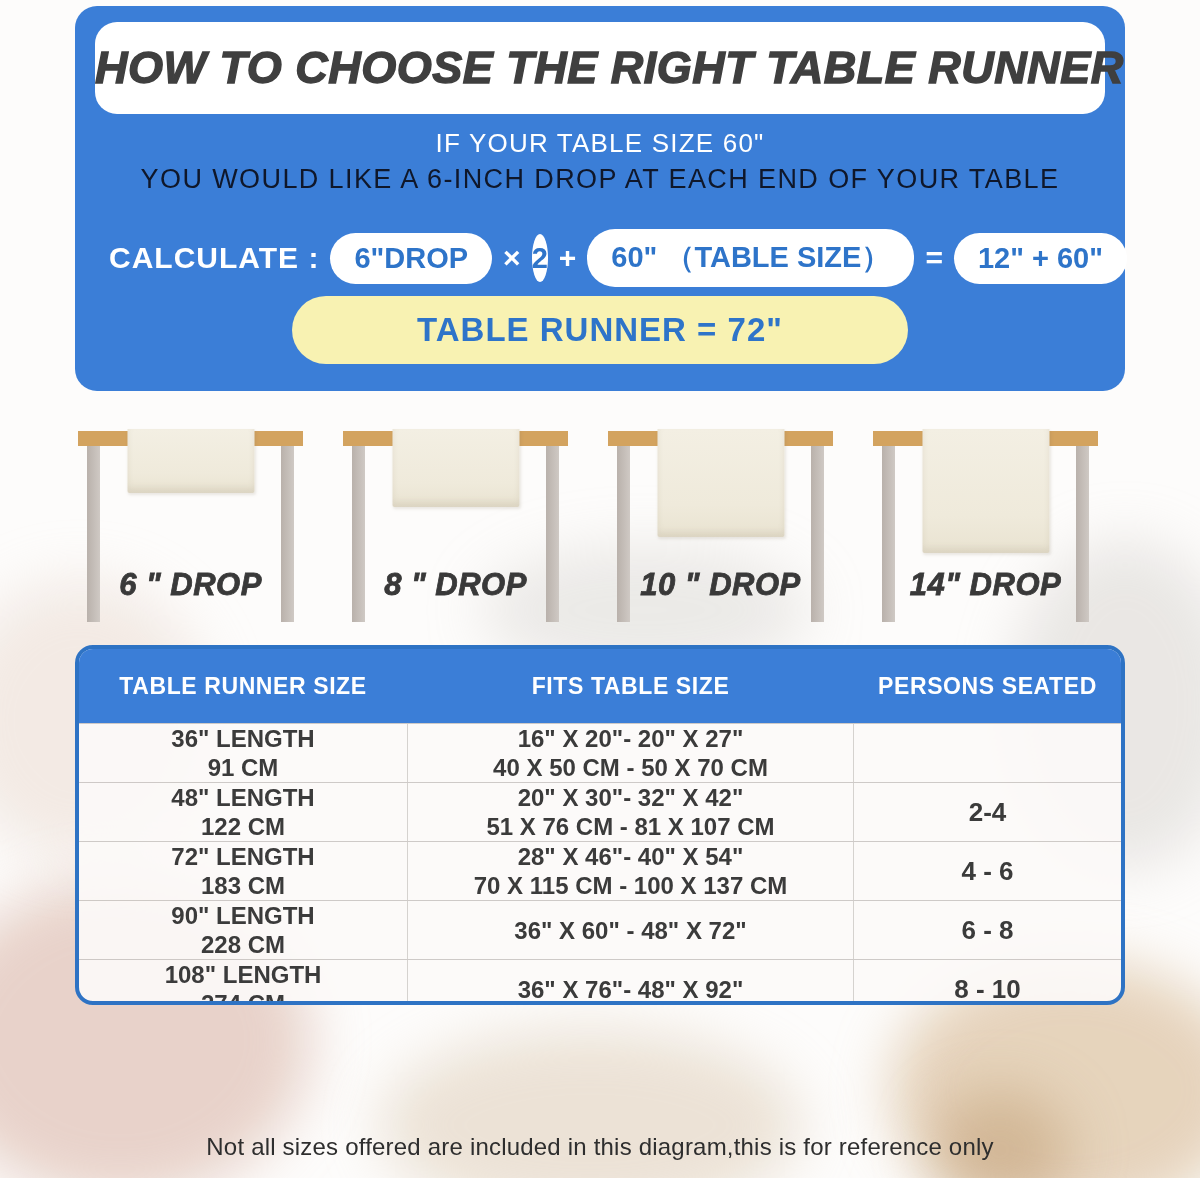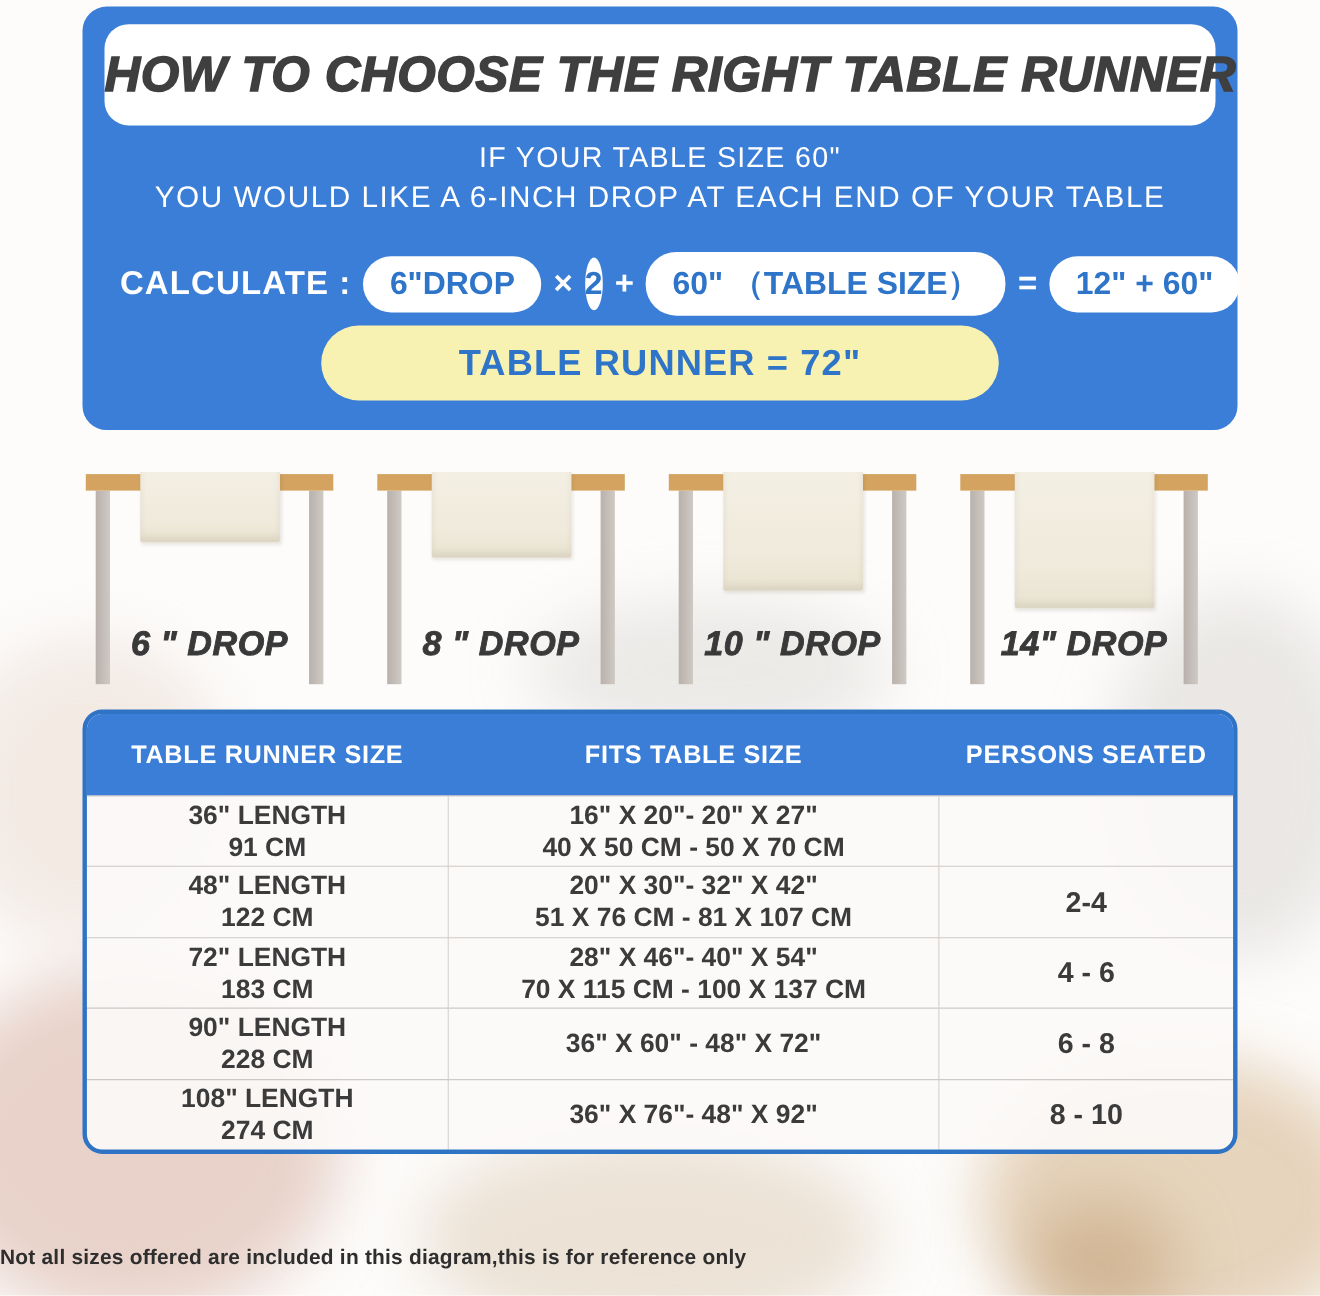--- a/index.html
+++ b/index.html
@@ -22,21 +22,21 @@
   
   .hero{position:absolute; left:75px; top:6px; width:1050px; height:385px;
         background:#3b7ed7; border-radius:22px;}
   .title-box{position:absolute; left:20px; top:16px; width:1010px; height:92px;
         background:#ffffff; border-radius:22px; display:flex; align-items:center; justify-content:flex-start;}
   .title-box span{font-size:45px; font-weight:700; font-style:italic; letter-spacing:.5px;
         color:#3f3f3f; -webkit-text-stroke:1.4px #3f3f3f; white-space:nowrap;}
   .sub1{position:absolute; left:0; top:122px; width:100%; text-align:center;
         color:#fff; font-size:26px; letter-spacing:1.2px;}
   .sub2{position:absolute; left:0; top:158px; width:100%; text-align:center;
-        color:#ffffff; font-size:27px; letter-spacing:1.4px;}
+        color:#0f172a; font-size:27px; letter-spacing:1.4px;}
   .calc-row{position:absolute; left:0; top:224px; width:100%; height:56px;
         display:flex; align-items:center; justify-content:center; gap:11px;}
   .calc-label{color:#fff; font-size:30px; font-weight:700; letter-spacing:1px; white-space:nowrap;padding-left:36px;}
   .pill{background:#fff; color:#2e74c9; font-weight:700; font-size:29px;
         border-radius:28px; padding:9px 24px; white-space:nowrap;}
   .op{color:#fff; font-size:30px; font-weight:700;}
   .circle{background:#fff; color:#2e74c9; font-weight:700; font-size:29px;
         width:48px; height:48px; border-radius:50%;
         display:flex; align-items:center; justify-content:center;}
   .result-pill{position:absolute; left:217px; top:290px; width:616px; height:68px;
@@ -55,36 +55,36 @@
   .runner{position:absolute; top:34px; left:50%; transform:translateX(-50%); width:127px;
         background:linear-gradient(180deg,#f3efe3 0%,#efeadb 70%,#e9e3d1 100%);
         box-shadow:inset 0 -5px 6px rgba(120,110,80,.12), 1px 2px 3px rgba(120,110,80,.15);
         border-radius:0 0 2px 2px;}
   .runner.d0{height:64px;} .runner.d1{height:78px;} .runner.d2{height:108px;} .runner.d3{height:124px;}
   .drop-label{position:absolute; left:0; top:172px; width:100%; text-align:center;
         font-size:31px; font-weight:700; font-style:italic; color:#393939;
         -webkit-text-stroke:.8px #393939; letter-spacing:.5px; white-space:nowrap;}
 
   
-  .size-panel{position:absolute; left:75px; top:645px; width:1050px; height:404px;
+  .size-panel{position:absolute; left:75px; top:645px; width:1050px; height:360px;
         border:4px solid #2e73c4; border-radius:18px; overflow:hidden;
         background:rgba(252,250,248,.90); box-sizing:border-box; display:flex; flex-direction:column;}
   .size-header{height:74px; flex:0 0 74px; background:#3b7ed7; display:flex; align-items:center;}
   .hcell{color:#fff; font-weight:700; font-size:23px; letter-spacing:.6px; text-align:center;}
   .c1{width:328px;} .c2{width:447px;} .c3{width:267px;}
   .size-body{flex:1; display:flex; flex-direction:column;}
   .size-row{flex:1; display:flex; align-items:center; border-top:1px solid rgba(150,145,140,.45);}
   .cell{display:flex; flex-direction:column; justify-content:center; align-items:center;
         height:100%; box-sizing:border-box;}
   .cell.c2{border-left:1px solid rgba(150,145,140,.38); border-right:1px solid rgba(150,145,140,.38);}
   .cell span{color:#3b3b3b; font-weight:700; font-size:24px; line-height:29px; white-space:nowrap;}
   .cell.persons span{font-size:26px;}
 
-  .footer-note{position:absolute; left:0; top:1133px; width:100%; 
-        color:#2e2e2e; font-weight:700; font-size:19px; letter-spacing:.2px;}
+  .footer-note{position:absolute; left:0; top:1133px; width:100%; text-align:center;
+        color:#2e2e2e; font-weight:400; font-size:24px; letter-spacing:.2px;}
 </style>
 </head>
 <body>
 
 <div class="canvas">
 
   <div class="bg-blob b1"></div>
   <div class="bg-blob b2"></div>
   <div class="bg-blob b3"></div>
   <div class="bg-blob b4"></div>

